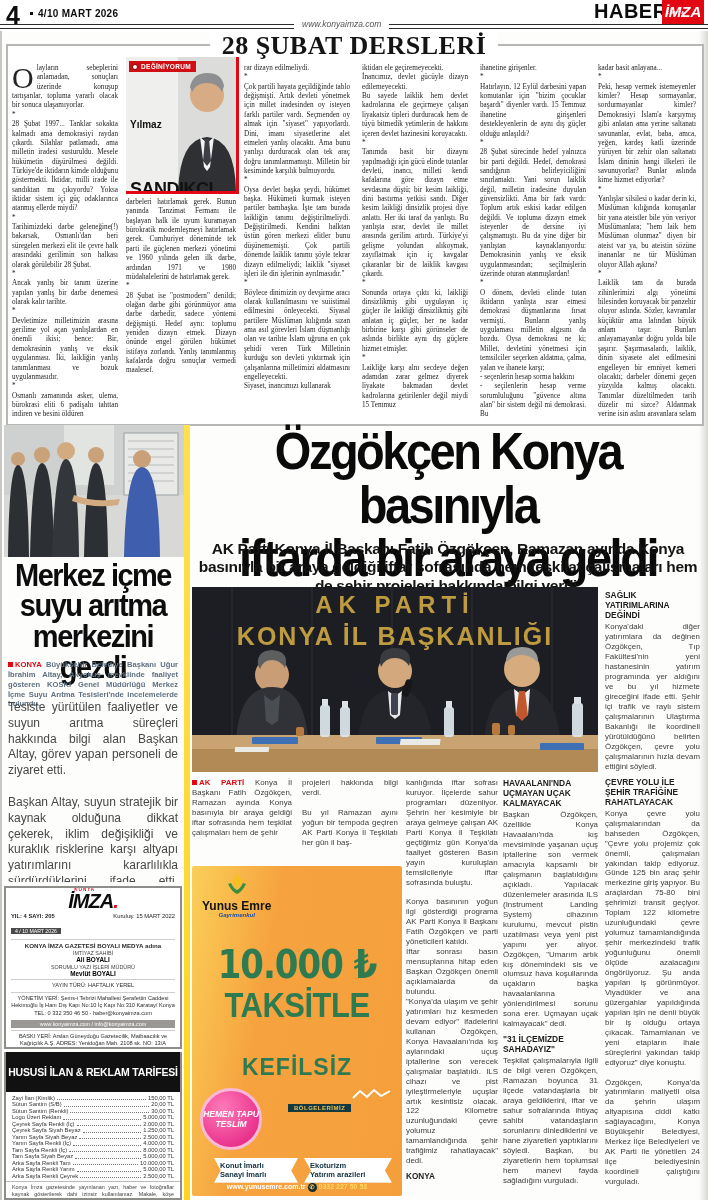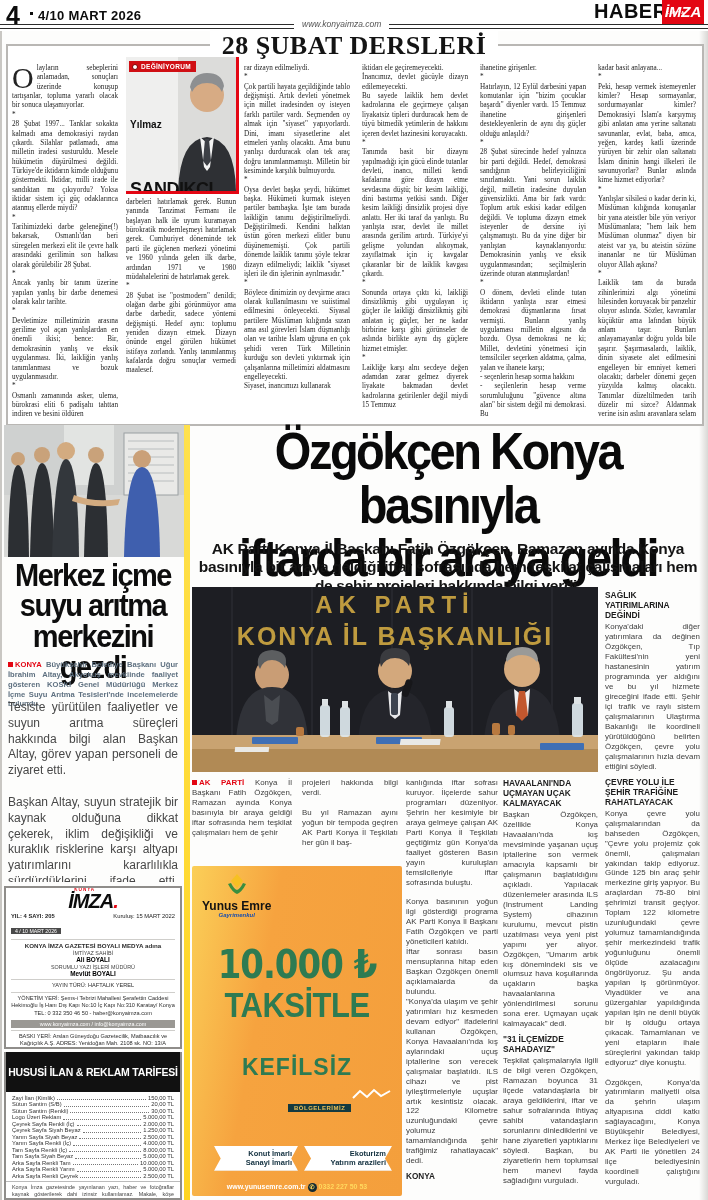--- a/index.html
+++ b/index.html
@@ -5,21 +5,21 @@
   html,body{margin:0;padding:0;}
   body{width:708px;height:1200px;position:relative;background:#fdfdfc;font-family:"Liberation Sans",sans-serif;overflow:hidden;}
   .abs{position:absolute;}
   
   .edge-right{left:699px;top:0;width:9px;height:1200px;background:linear-gradient(90deg,#fdfdfc,#d9d8d5);}
   .edge-left{left:0;top:30px;width:2px;height:1170px;background:#c9c7c3;}
   
   .hdr{left:0;top:0;width:708px;height:31px;background:#fff;}
   .pageno{left:6px;top:1px;font-size:25px;font-weight:900;color:#0c0c0c;letter-spacing:-1px;}
   .pagedot{left:30px;top:12px;width:3px;height:3px;background:#0c0c0c;}
-  .hdate{left:38px;top:8px;font-size:13px;font-weight:700;color:#0c0c0c;letter-spacing:.3px;}
+  .hdate{left:38px;top:8px;font-size:10px;font-weight:700;color:#0c0c0c;letter-spacing:.3px;}
   .hrule{left:0;top:24px;width:708px;height:3px;border-top:1px solid #2b2b2b;border-bottom:1px solid #2b2b2b;}
   .hsite{left:294px;top:19px;background:#fff;padding:0 8px;font-size:8.5px;color:#555;font-style:italic;}
   .hsection{left:594px;top:0px;font-size:20px;font-weight:900;color:#0c0c0c;letter-spacing:.5px;}
   .hbrand{left:662px;top:0px;width:42px;height:24px;background:#e30613;color:#fff;text-align:center;line-height:24px;font-size:15px;font-weight:900;font-style:italic;}
   .hbrand small{position:absolute;top:1px;left:4px;font-size:4px;font-style:normal;letter-spacing:1px;}
   
   .opedbox{left:6px;top:44px;width:694px;height:378px;border:2px solid #b9b7b4;background:#fff;}
   .opedtitle{left:0;right:0;top:31px;text-align:center;}
   .opedtitle span{display:inline-block;background:#fff;padding:0 12px;font-family:"Liberation Serif",serif;font-weight:700;font-size:26px;color:#141414;letter-spacing:.5px;}
   .ocol{font-family:"Liberation Serif",serif;font-size:7.2px;line-height:1.3;text-align:justify;color:#242424;white-space:pre-line;overflow:hidden;}
@@ -71,21 +71,21 @@
   .adbrandsub{font-size:6px;color:#1a4fae;font-weight:700;font-style:italic;}
   .adgreen{color:#2e7b52;font-weight:900;text-align:center;letter-spacing:-.5px;}
   .ad-l1{position:absolute;left:0;right:0;top:56px;font-size:20px;text-decoration:underline;}
   .ad-l2{position:absolute;left:0;right:0;top:78px;font-size:34px;transform:scaleY(1.15);font-family:"DejaVu Sans",sans-serif;letter-spacing:-1px;}
   .ad-l3{position:absolute;left:0;right:0;top:122px;font-size:31px;transform:scaleY(1.15);}
   .ad-l4{position:absolute;left:0;right:0;top:162px;font-size:20px;text-decoration:underline;letter-spacing:1px;}
   .ad-l5{position:absolute;left:0;right:0;top:188px;font-size:23px;letter-spacing:1px;}
   .adcircle{position:absolute;left:8px;top:222px;width:62px;height:62px;border-radius:50%;background:radial-gradient(circle at 35% 30%,#ff7ab8,#e1187d);border:3px solid #f9b9d6;color:#fff;font-size:8.5px;font-weight:900;font-style:italic;text-align:center;display:flex;align-items:center;justify-content:center;line-height:1.2;box-sizing:border-box;}
   .adregionlbl{position:absolute;left:96px;top:238px;background:#143a40;color:#e8c05a;font-size:6px;font-weight:700;padding:1px 6px;letter-spacing:.5px;}
   .adregions{position:absolute;left:78px;top:252px;width:126px;text-align:center;color:#153a33;font-size:9.5px;font-weight:900;line-height:1.25;letter-spacing:-.3px;}
-  .ribbon{position:absolute;top:280px;background:#fff;color:#112f3e;font-size:7.5px;font-weight:900;text-align:right;line-height:1.25;padding:3px 6px;box-shadow:0 1px 2px rgba(0,0,0,.25);}
+  .ribbon{position:absolute;top:292px;background:#fff;color:#112f3e;font-size:7.5px;font-weight:900;text-align:left;line-height:1.25;padding:3px 6px;box-shadow:0 1px 2px rgba(0,0,0,.25);}
   .ribbon.r1{left:22px;width:72px;clip-path:polygon(0 0,100% 0,92% 50%,100% 100%,0 100%,8% 50%);}
   .ribbon.r2{left:112px;width:76px;clip-path:polygon(0 0,100% 0,92% 50%,100% 100%,0 100%,8% 50%);}
   .adfoot{position:absolute;left:0;right:0;top:317px;text-align:center;color:#fff;font-size:7px;font-weight:700;}
   .adfoot .ph{color:#ffd95e;}
   .phicon{display:inline-block;width:9px;height:9px;border-radius:50%;background:#132b33;color:#ffd95e;font-size:6px;line-height:9px;text-align:center;vertical-align:middle;margin:0 2px;}
   .zig{position:absolute;left:160px;top:222px;}
   svg text{font-family:"Liberation Sans",sans-serif;}
 </style>
 </head>
 <body>
@@ -407,20 +407,21 @@
     <svg width="26" height="22" viewBox="0 0 26 22">
       <path d="M13 0 l6 7 l-6 7 l-6 -7 z" fill="#f6c023"></path>
       <path d="M4 10 q4 8 9 10 q5 -2 9 -10 l-3 -1 q-3 6 -6 7 q-3 -1 -6 -7 z" fill="#3a8f3f"></path>
     </svg>
     <div class="adbrand">Yunus Emre</div>
     <div class="adbrandsub">Gayrimenkul</div>
   </div>
   <div class="adgreen ad-l2">10.000 ₺</div>
   <div class="adgreen ad-l3">TAKSİTLE</div>
   <div class="adgreen ad-l5">KEFİLSİZ</div>
+  <div class="adcircle">HEMEN TAPU TESLİM</div>
   <svg class="zig" width="40" height="14" viewBox="0 0 40 14">
       <polyline points="1,10 8,3 15,9 22,2 29,8 38,3" fill="none" stroke="#ffffff" stroke-width="2"></polyline>
     </svg>
   <div class="adregionlbl">BÖLGELERİMİZ</div>
   <div class="ribbon r1">
       <div>Konut İmarlı</div>
       <div>Sanayi İmarlı</div>
     </div>
   <div class="ribbon r2">
       <div>Ekoturizm</div>

